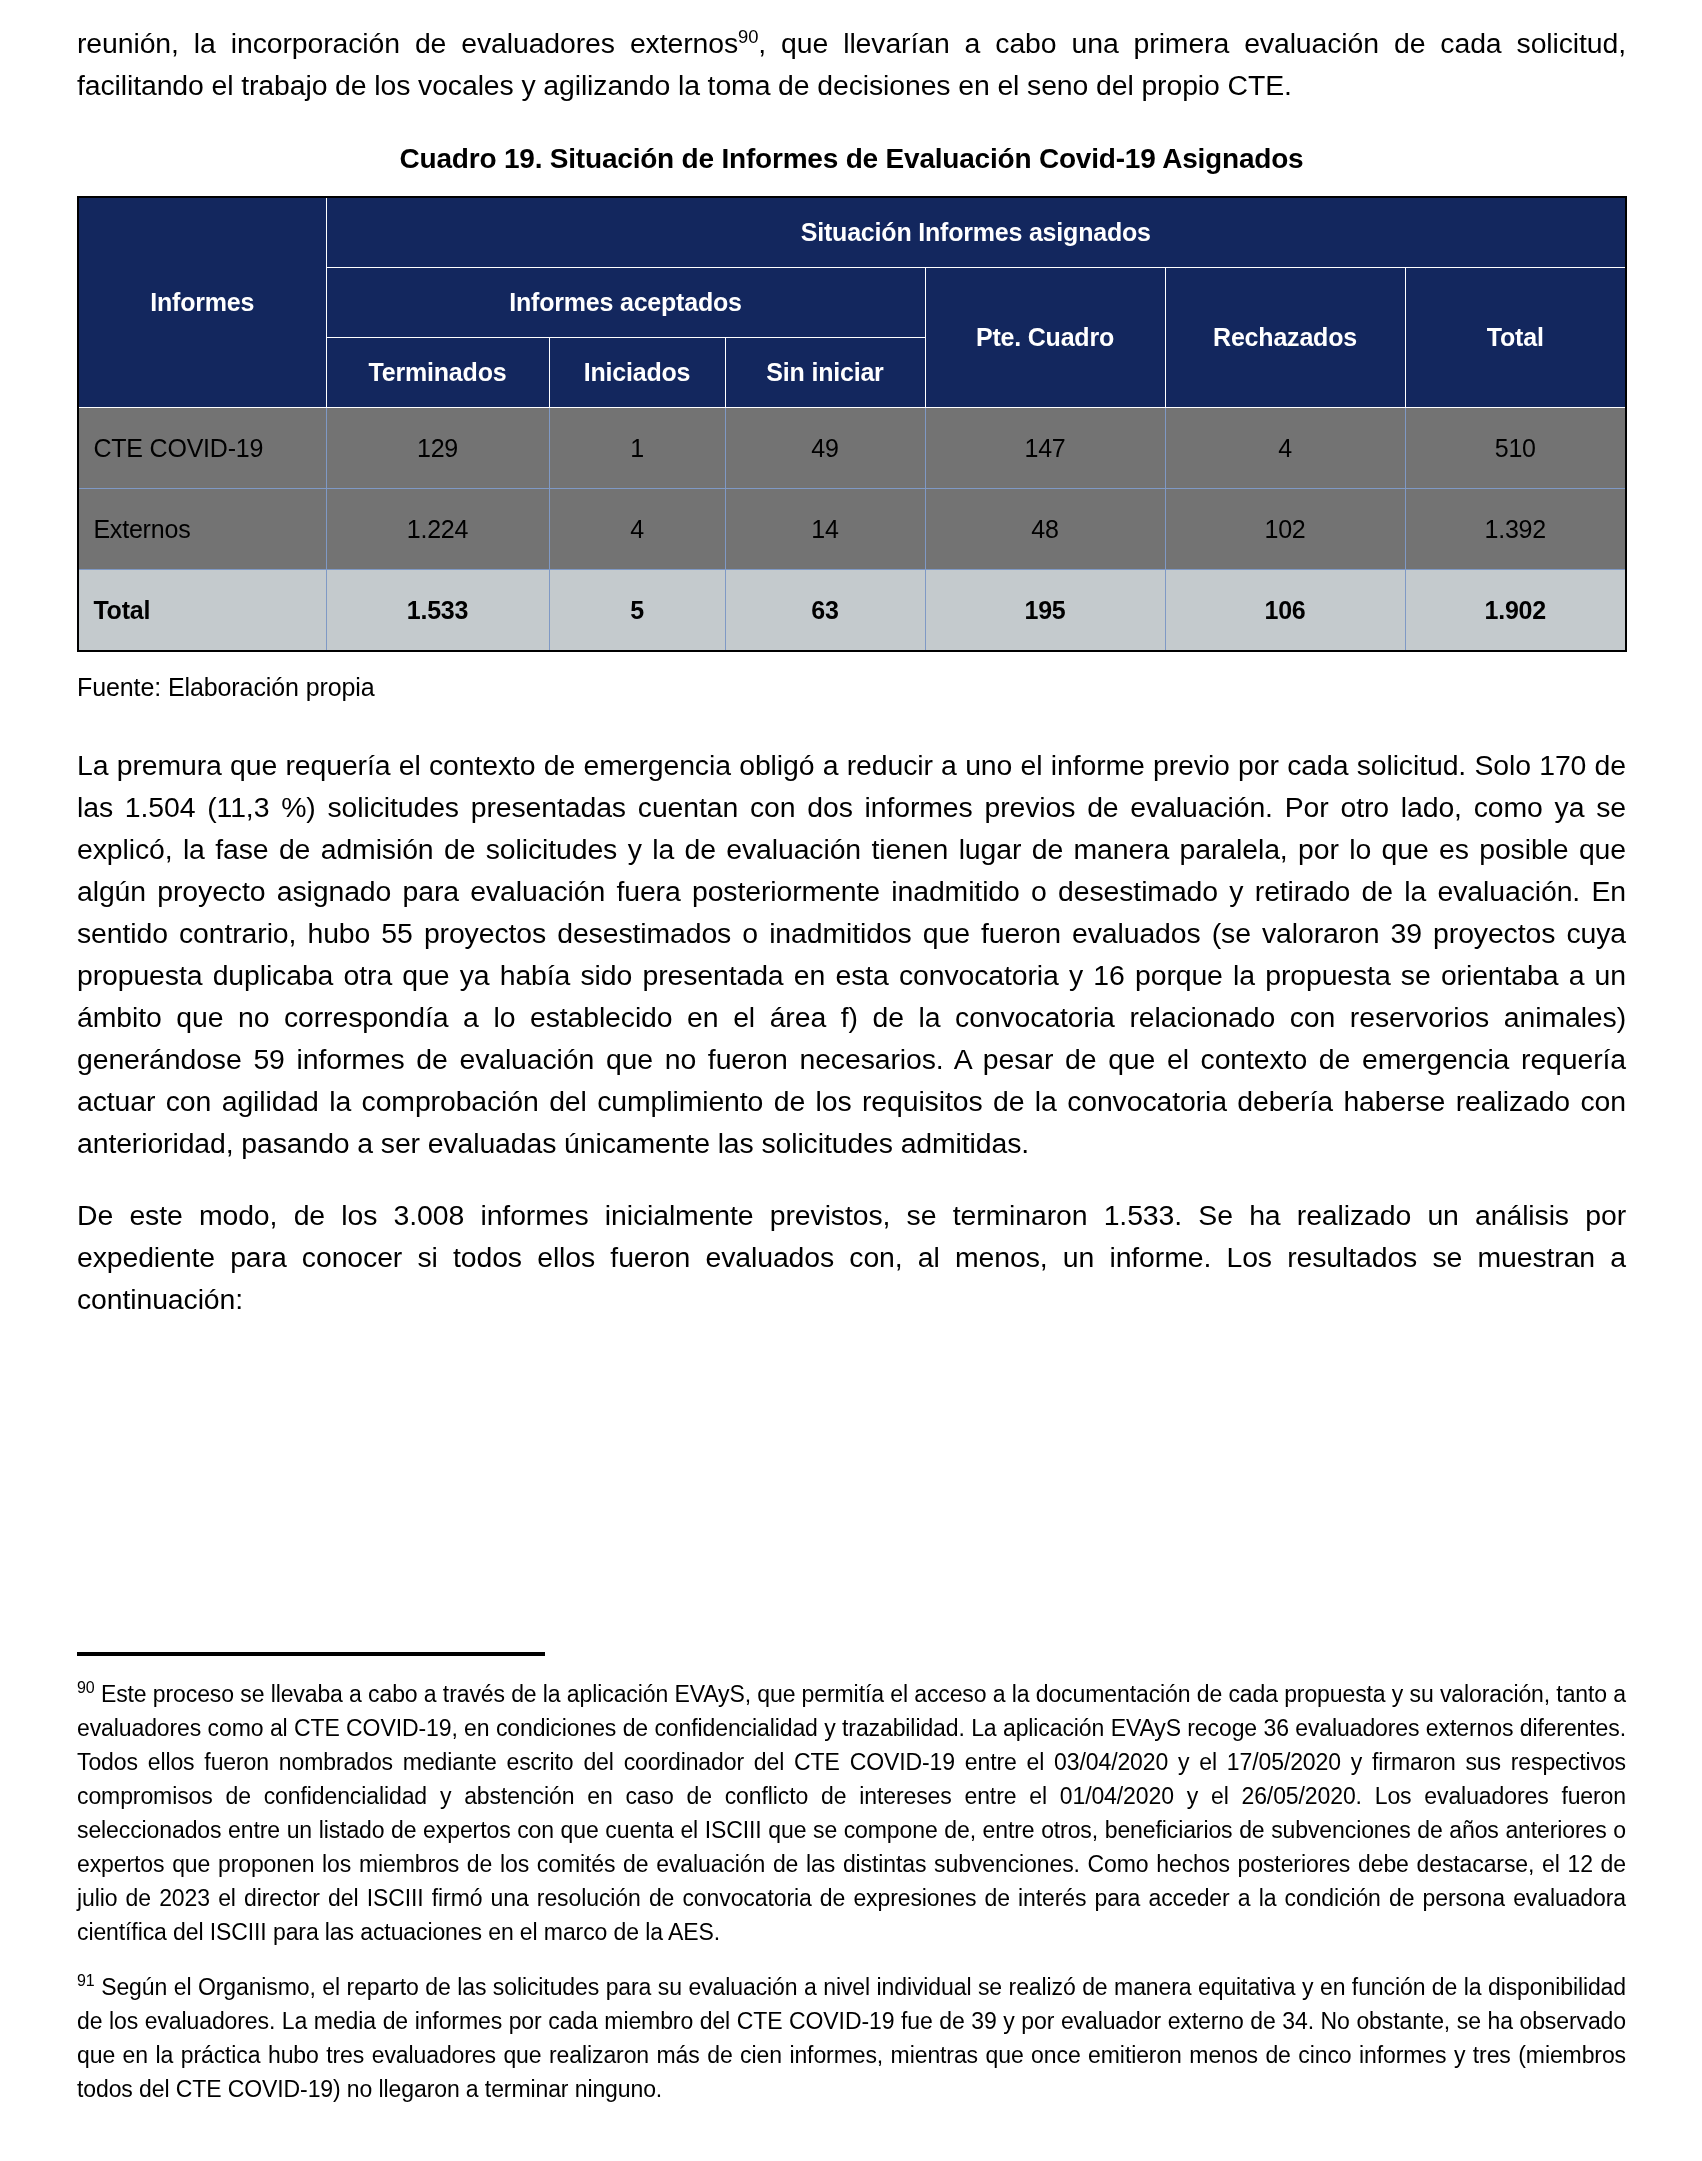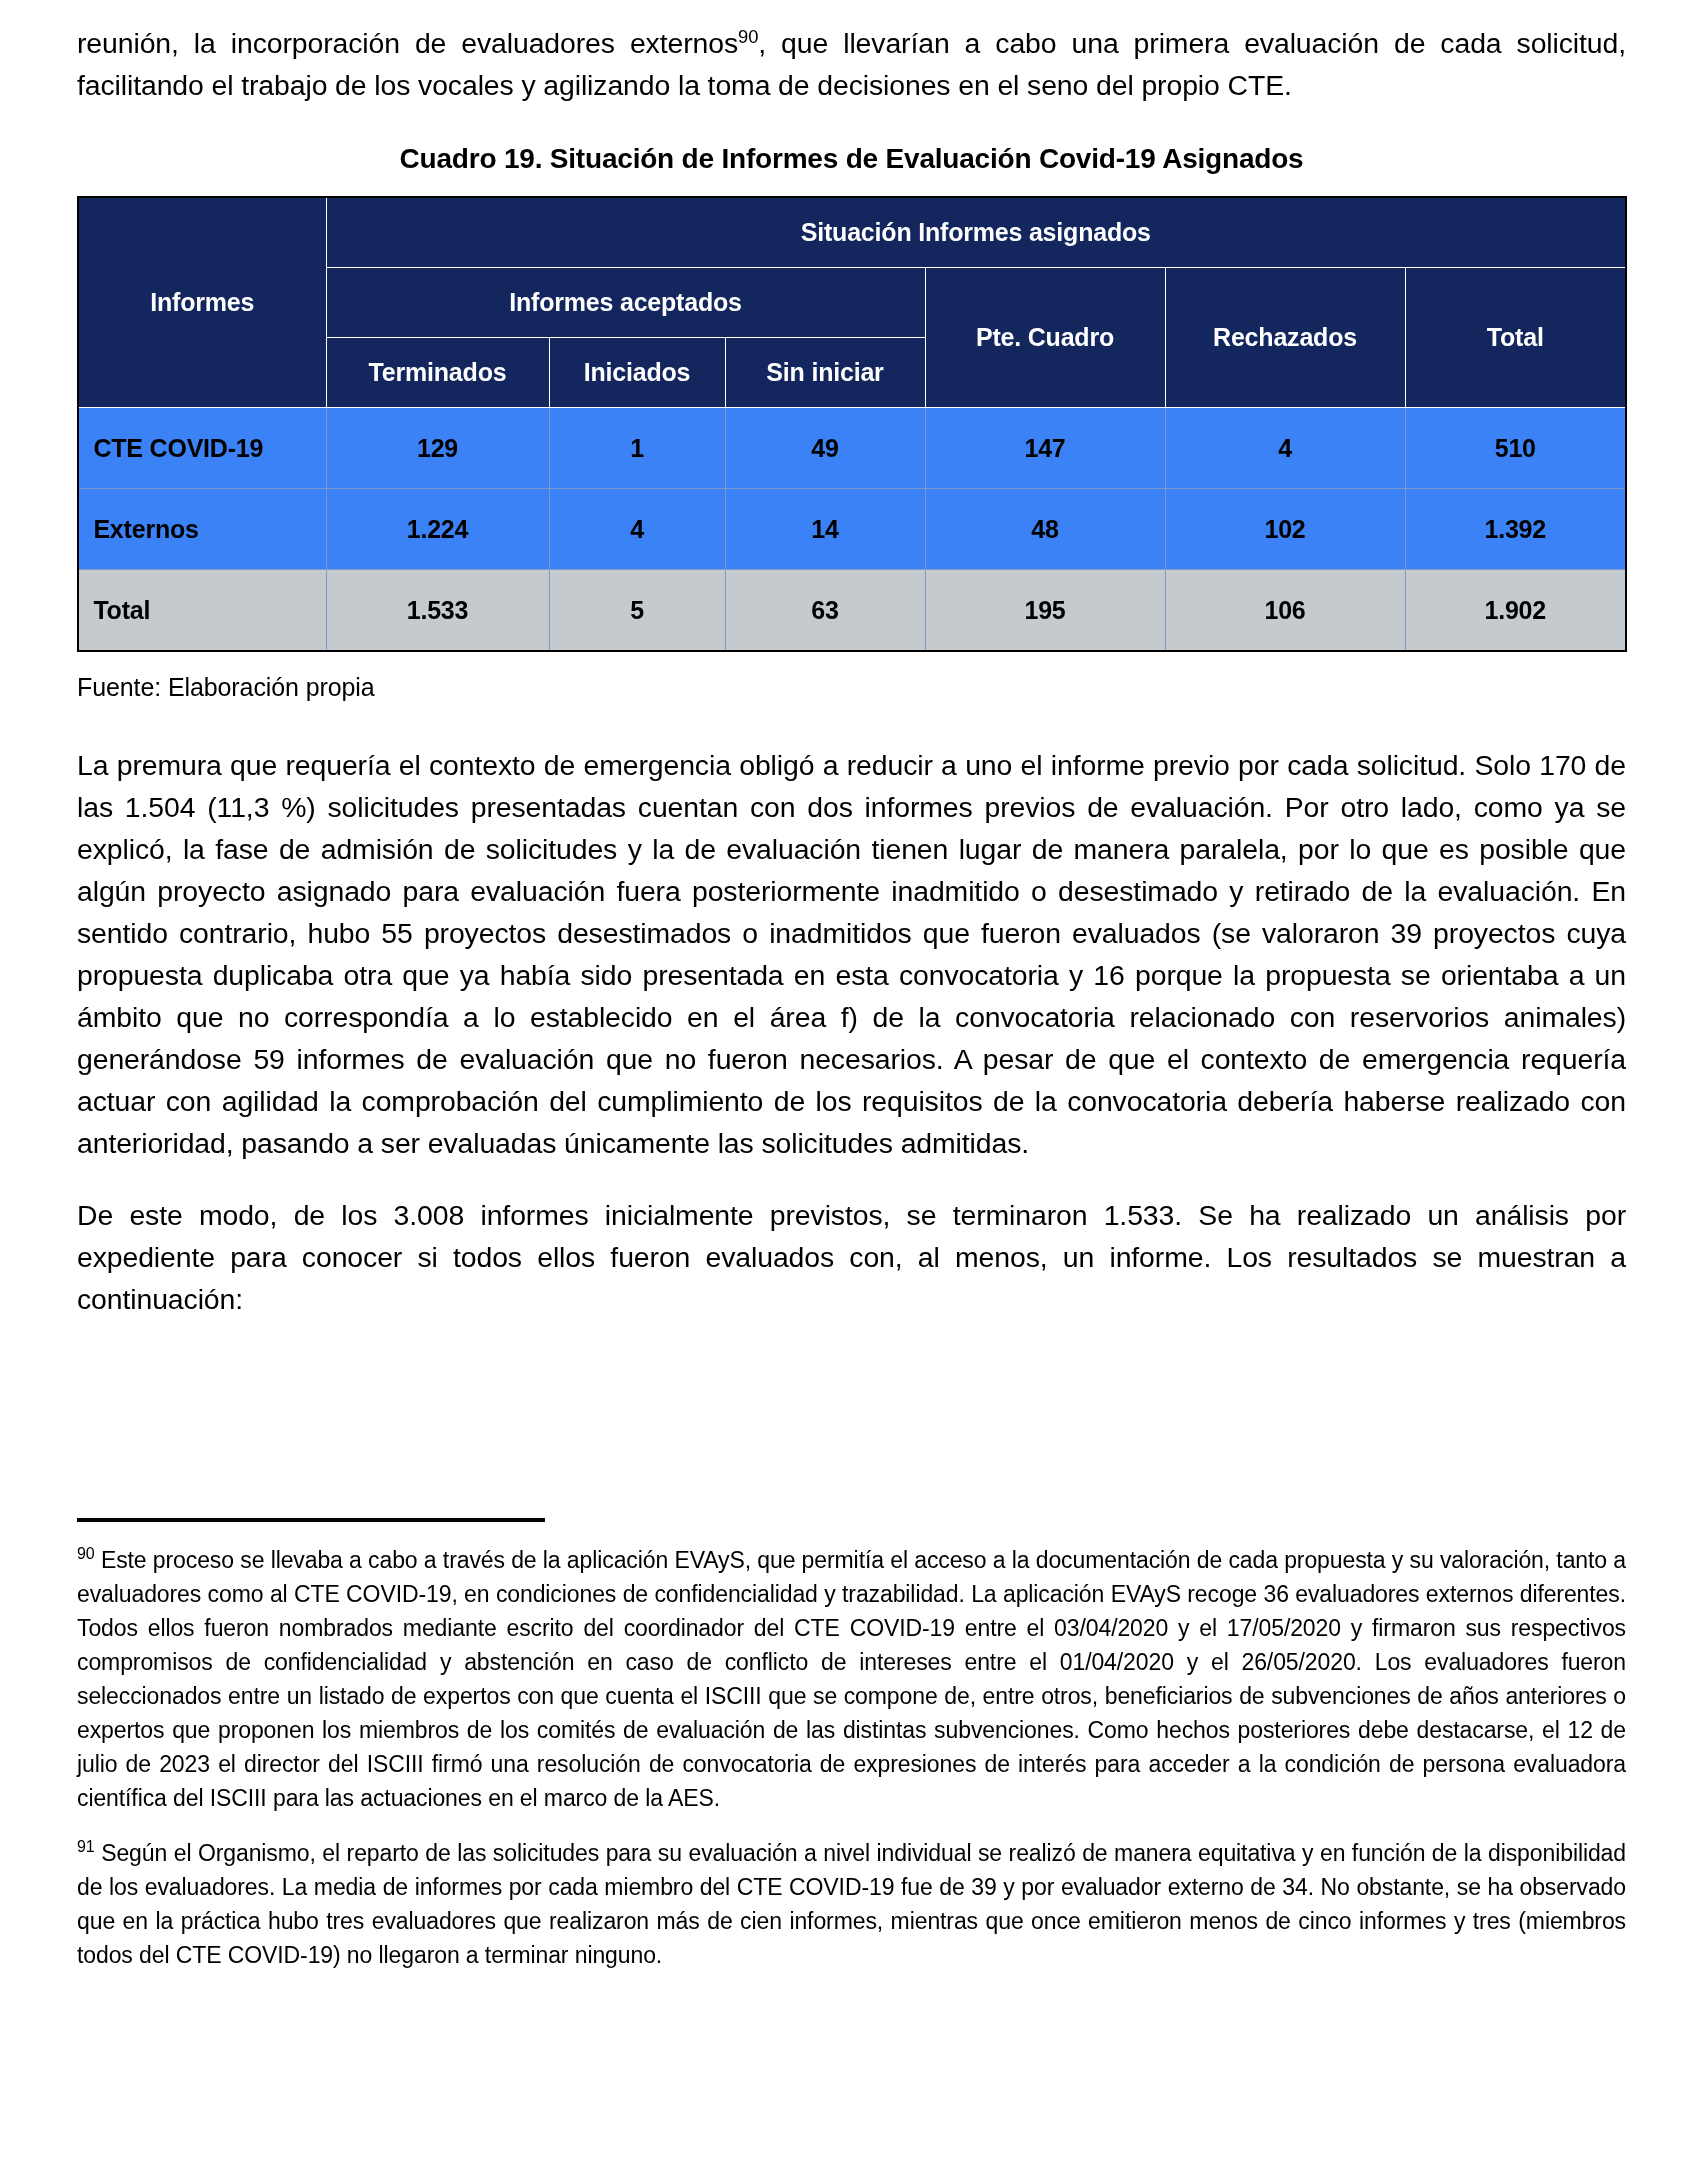--- a/index.html
+++ b/index.html
@@ -68,23 +68,23 @@
     color: #ffffff;
     font-weight: bold;
     border: 1.6px solid #ffffff;
     height: 37px;
   }
   table.cuadro thead th.rowspan-informes {
     border-left: none;
   }
   
   table.cuadro tbody td {
-    background: #3b82f6;
+    background: #737373;
     color: #000000;
-    font-weight: bold;
+    font-weight: normal;
     border: 1.6px solid #7f99c5;
     height: 48px;
   }
   table.cuadro tbody td.label {
     text-align: left;
     padding-left: 14.4px;
   }
   table.cuadro tbody tr.total-row td {
     background: #c4cacd;
     font-weight: bold;
@@ -99,21 +99,21 @@
     font-size: 25px;
     margin: 21px 0 0 0;
     letter-spacing: -0.1px;
   }
 
   
   .footnote-area {
     position: absolute;
     left: 77px;
     right: 77px;
-    top: 1518px;
+    top: 1652px;
   }
   .footnote-rule {
     width: 468px;
     height: 0;
     border-top: 4px solid #000000;
     margin: 0 0 21px 0;
   }
   p.footnote {
     font-size: 23px;
     line-height: 34px;

